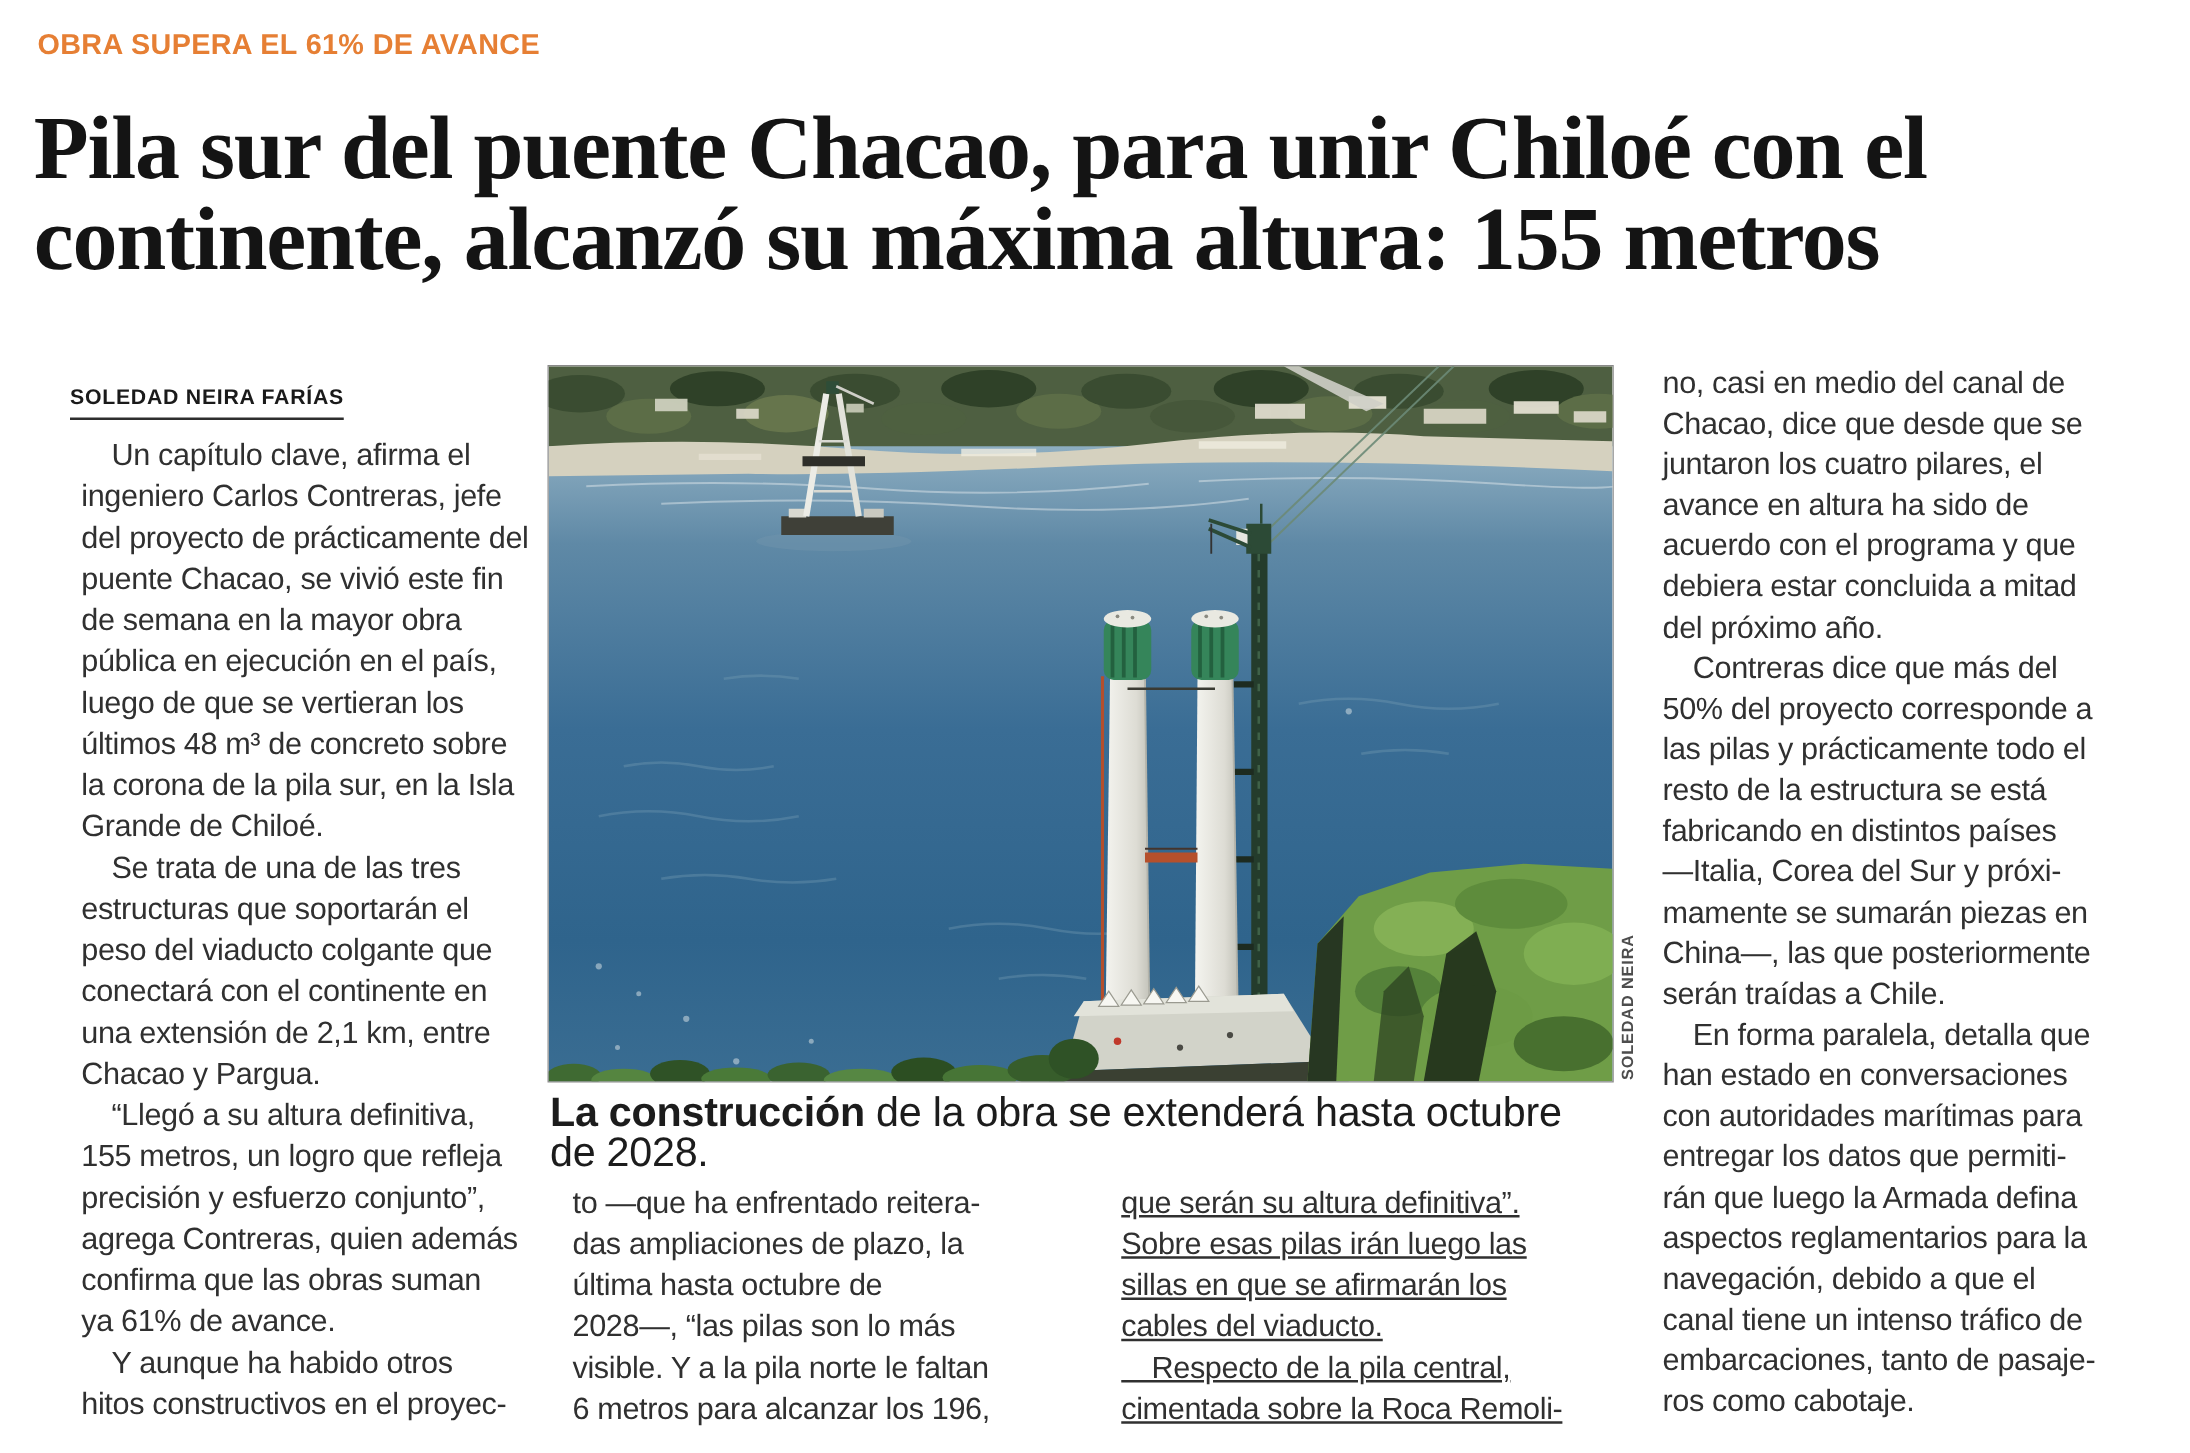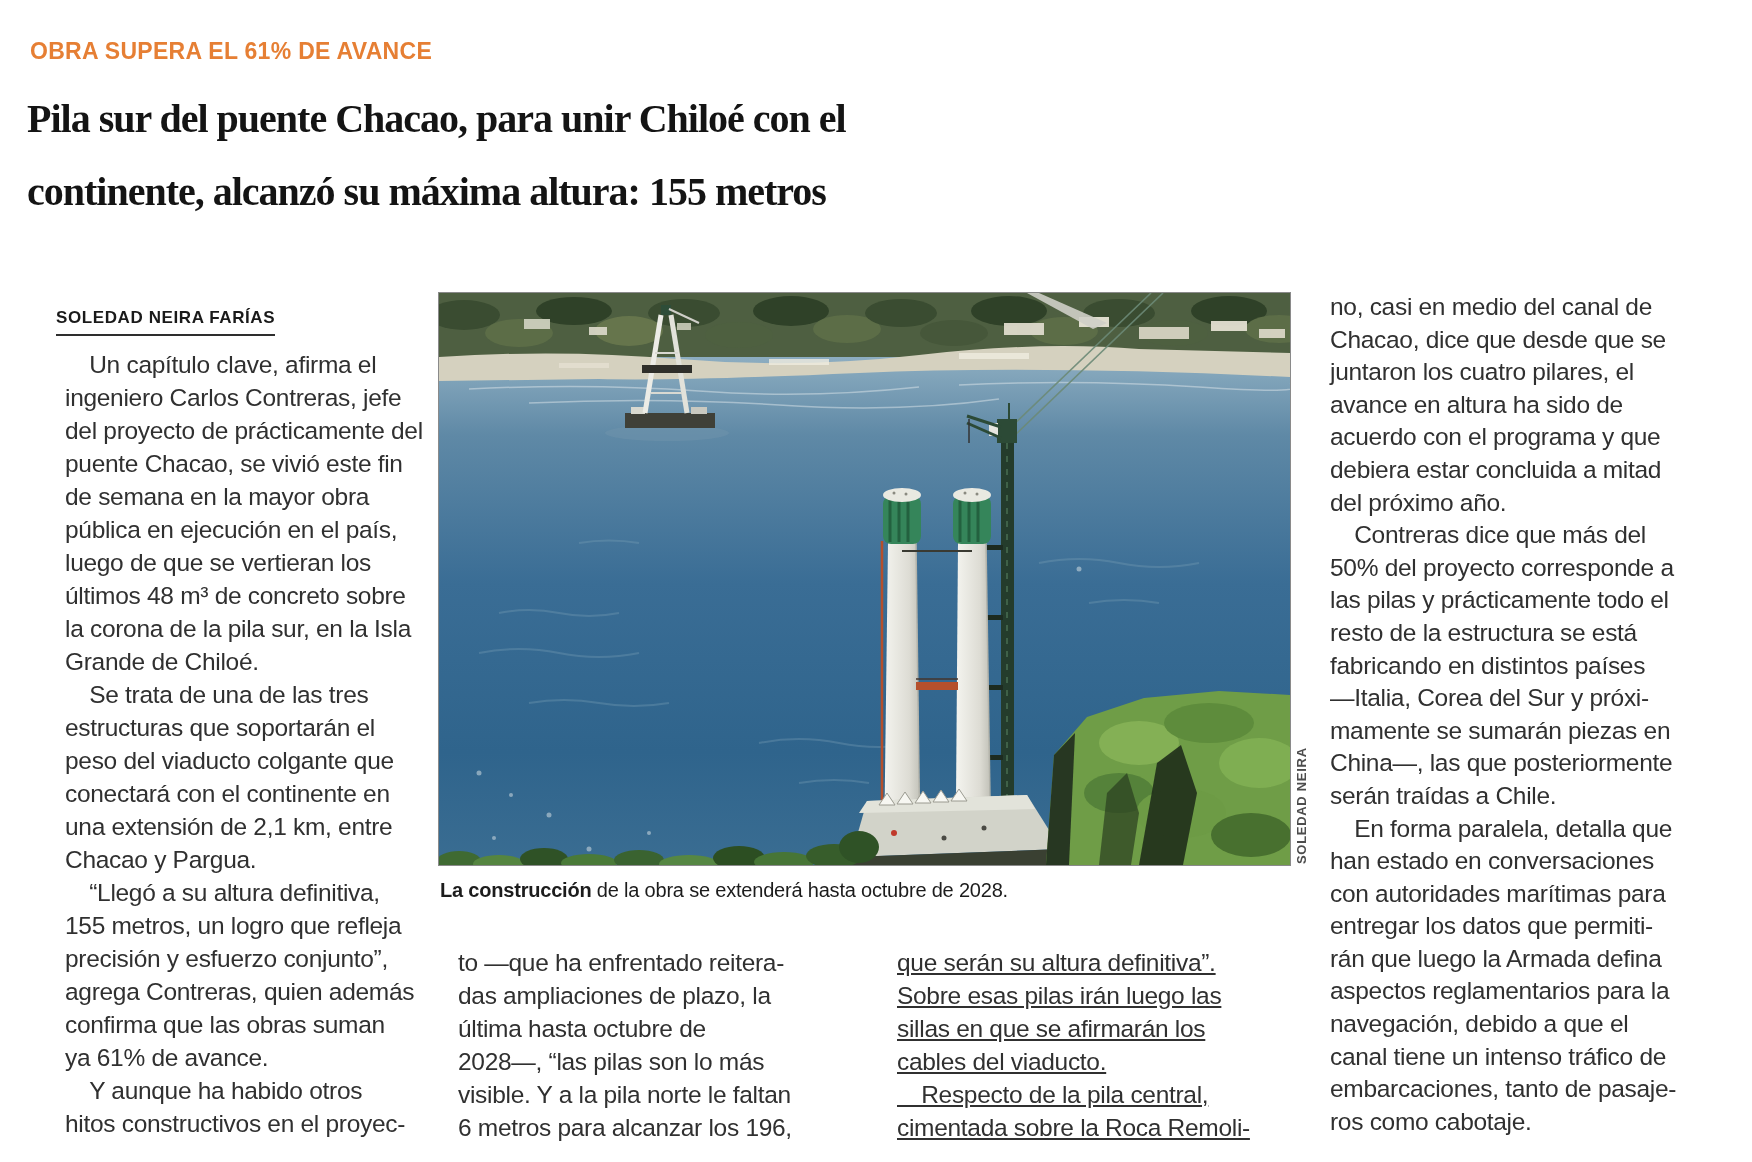--- a/index.html
+++ b/index.html
@@ -1,34 +1,34 @@
 <!DOCTYPE html>
 <html><head>
 <meta charset="utf-8">
 <title>Pila sur del puente Chacao</title>
 <style>
   html,body{margin:0;padding:0;background:#ffffff;}
   #page{position:relative;width:1752px;height:1162px;background:#ffffff;overflow:hidden;
         font-family:"Liberation Sans", sans-serif;}
   .abs{position:absolute;}
-  .kicker{left:30px;top:38px;font-size:23px;font-weight:bold;letter-spacing:.3px;color:#E67F34;}
+  .kicker{left:30px;top:22px;font-size:23px;font-weight:bold;letter-spacing:.3px;color:#E67F34;}
   .headline{left:27px;top:82px;width:1700px;font-family:"Liberation Serif", serif;
-            font-weight:bold;font-size:40px;line-height:73px;letter-spacing:-1px;color:#141414;}
+            font-weight:bold;font-size:72px;line-height:73px;letter-spacing:-1px;color:#141414;}
   .byline{left:56px;top:296px;font-size:17px;font-weight:bold;letter-spacing:.6px;color:#1a1a1a;
           border-bottom:2.5px solid #2e2e2e;padding-bottom:6px;display:inline-block;}
   .bodycol{font-size:24.5px;letter-spacing:-.3px;color:#303030;}
   .bodycol .tline{white-space:pre;line-height:33px;}
   .col-left{left:28px;top:348px;width:400px;margin-left:37px;}
   .col-a{left:458px;top:946px;width:395px;}
   .col-b{left:897px;top:946px;width:398px;text-decoration:underline;}
   .col-right{left:1330px;top:291px;width:424px;}
   .col-right .tline{line-height:32.6px;}
   .photo{left:438px;top:292px;width:851px;height:572px;border:1px solid #8a8a8a;box-sizing:content-box;}
   .photo svg{display:block;}
-  .caption{left:440px;top:874px;width:852px;font-size:20px;line-height:32px;color:#1c1c1c;letter-spacing:-.2px;}
+  .caption{left:440px;top:874px;width:852px;font-size:33px;line-height:32px;color:#1c1c1c;letter-spacing:-.2px;}
   .caption b{font-weight:bold;}
   .credit{left:1294px;top:638px;height:226px;width:18px;
           writing-mode:vertical-rl;transform:rotate(180deg);
           font-size:13px;font-weight:bold;letter-spacing:.7px;color:#4d4d4d;}
 </style>
 </head>
 <body>
 
 <div id="page">
 

